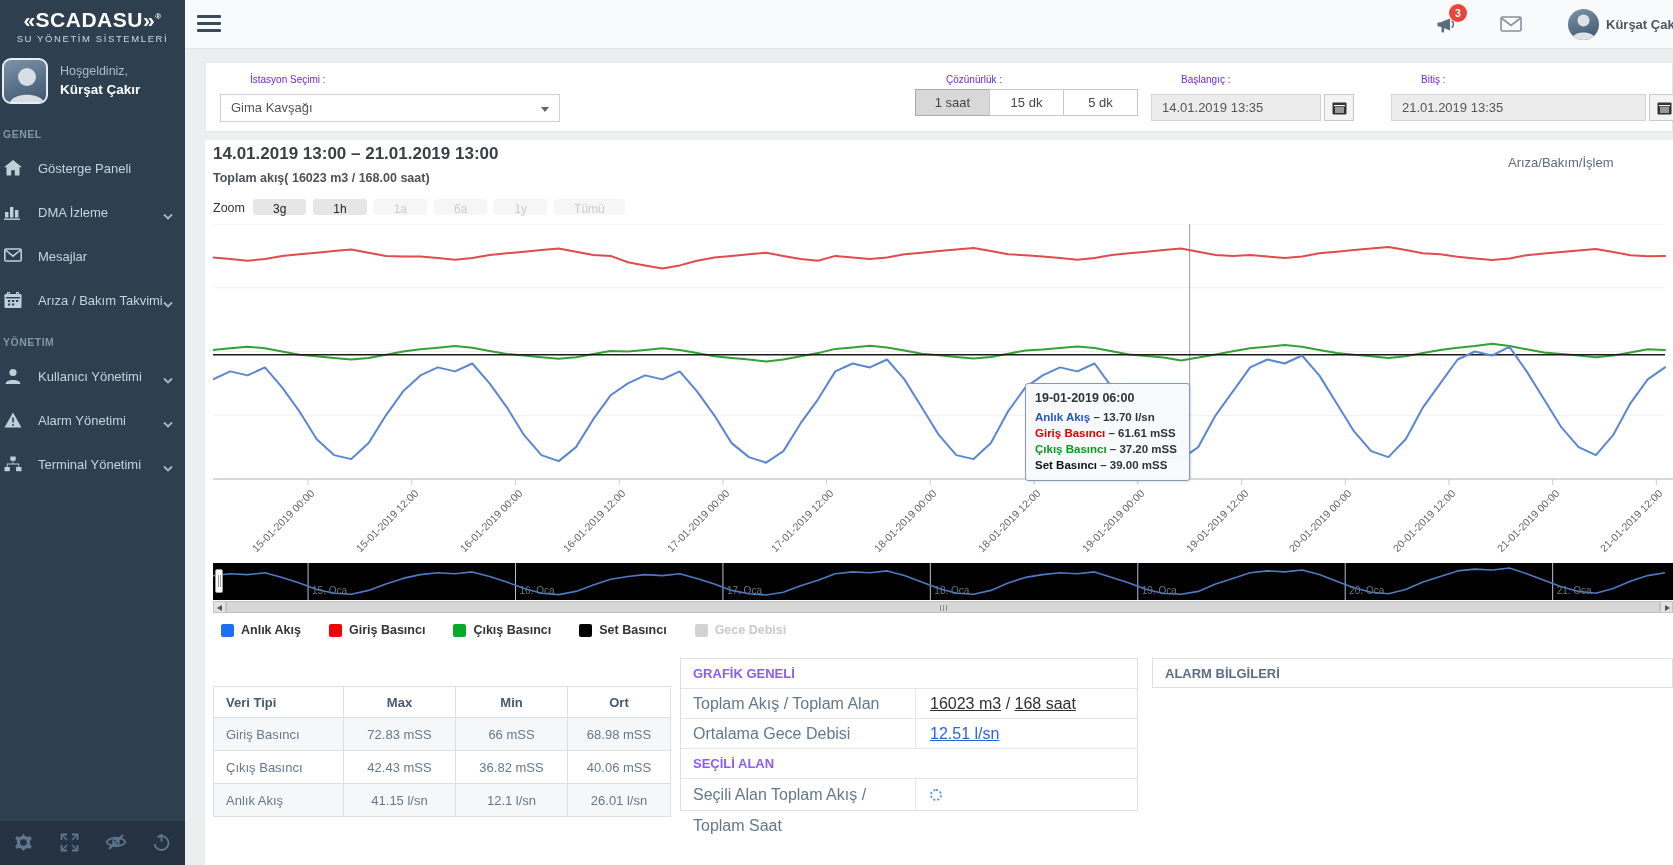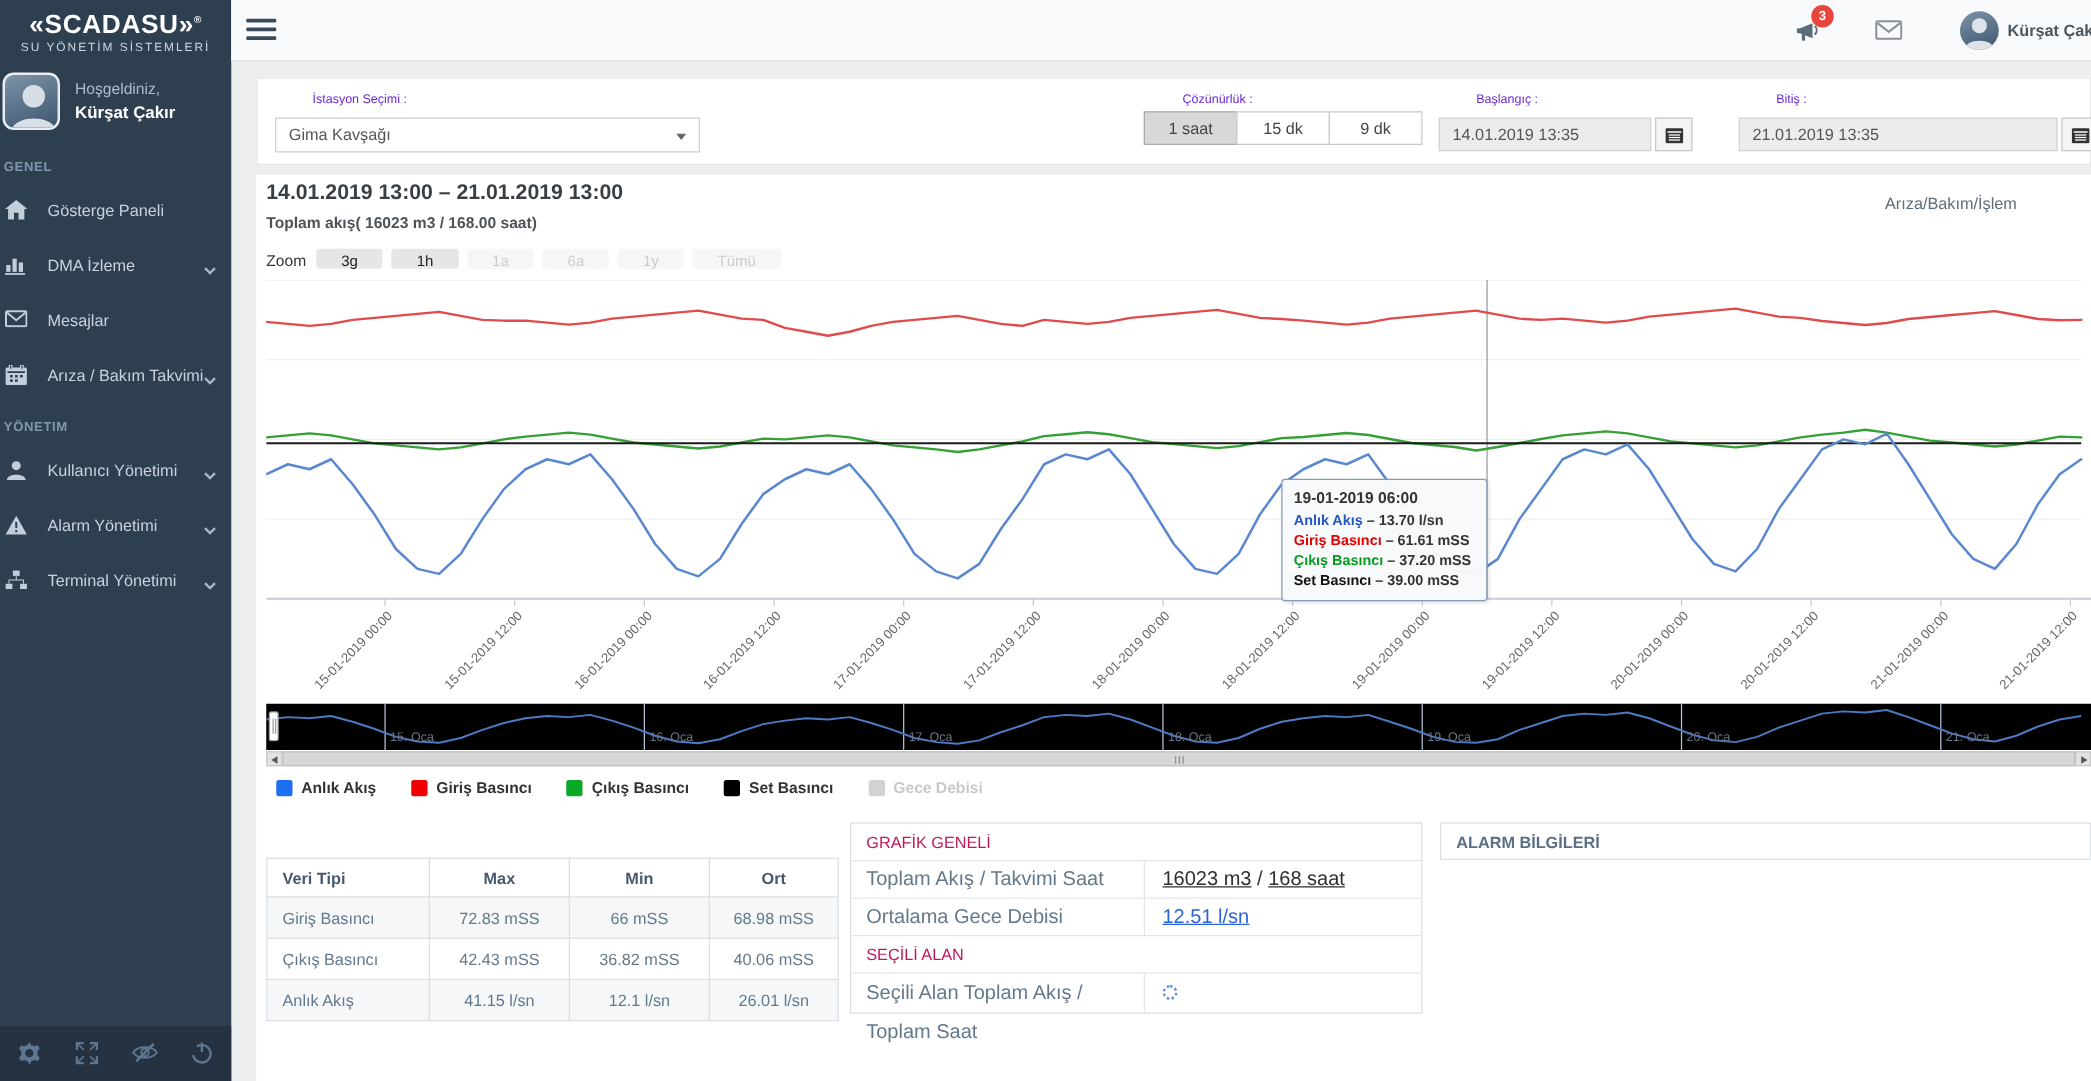--- a/index.html
+++ b/index.html
@@ -98,21 +98,21 @@
   #stats-table { position:absolute; left:8px; top:546px; width:458px; }
   #stats-table th, #stats-table td { border:1px solid #dcdfe3; height:33px; padding:0 12px; }
   #stats-table th { color:#46596e; font-weight:bold; text-align:left; height:31px; background:#fff; }
   #stats-table th.num, #stats-table td.num { text-align:center; }
   #stats-table td { color:#64788c; }
   #stats-table tr.alt td { background:#f6f7f8; }
 
   #grafik-table { position:absolute; left:475px; top:518px; width:458px; border:1px solid #dcdfe3; background:#fff; }
   .g-row { display:flex; border-bottom:1px solid #e4e7ea; height:30px; align-items:center; }
   .g-row:last-child { border-bottom:none; }
-  .g-head { font-weight:normal; color:#be185d; padding-left:12px; font-size:13px; }
+  .g-head { font-weight:bold; color:#8b5cf6; padding-left:12px; font-size:13px; }
   .g-label { width:235px; padding-left:12px; color:#64788c; border-right:1px solid #e4e7ea; height:30px; line-height:30px; }
   .g-value { padding-left:14px; color:#333; }
   .lnk-dark { color:#2f2f2f; text-decoration:underline; cursor:pointer; }
   .lnk-blue { color:#2b63d9; text-decoration:underline; cursor:pointer; }
   .spinner { display:inline-block; width:12px; height:12px; border:2px dotted #5b8ede; border-radius:50%; vertical-align:middle; }
 
   #alarm-card { position:absolute; left:947px; top:518px; width:521px; }
   #alarm-head { border:1px solid #dcdfe3; background:#fff; height:30px; line-height:30px; padding-left:12px;
      font-weight:bold; color:#5a6f87; font-size:13px; }
 </style>
@@ -272,21 +272,21 @@
   <span class="fld-label" style="left:14px;">İstasyon Seçimi :</span>
   <div class="sel-box">
     <span>Gima Kavşağı</span>
     <span class="sel-caret"></span>
   </div>
 
   <span class="fld-label" style="left:710px;">Çözünürlük :</span>
   <div class="seg-group">
     <div class="seg-btn active">1 saat</div>
     <div class="seg-btn">15 dk</div>
-    <div class="seg-btn">9 dk</div>
+    <div class="seg-btn">5 dk</div>
   </div>
 
   <span class="fld-label" style="left:945px;">Başlangıç :</span>
   <div class="date-input" style="left:945px; width:170px;">14.01.2019 13:35</div>
   <div class="cal-btn" style="left:1118px;">
     <svg width="15" height="14" viewBox="0 0 15 14" fill="#333">
         <rect x="0.5" y="1.5" width="14" height="12" rx="1"></rect>
         <rect x="2" y="4" width="11" height="1.2" fill="#fff"></rect>
         <rect x="3" y="6.5" width="9" height="1" fill="#fff"></rect>
         <rect x="3" y="8.5" width="9" height="1" fill="#fff"></rect>
@@ -456,21 +456,21 @@
       <td class="num">26.01 l/sn</td>
     </tr>
   </tbody>
     </table>
 
   <div id="grafik-table">
     <div class="g-row">
         <span class="g-head">GRAFİK GENELİ</span>
       </div>
     <div class="g-row">
-      <span class="g-label">Toplam Akış / Takvimi Saat</span>
+      <span class="g-label">Toplam Akış / Toplam Alan</span>
       <span class="g-value">
         <span class="lnk-dark">16023 m3</span>
         <span> / </span>
         <span class="lnk-dark">168 saat</span>
       </span>
     </div>
     <div class="g-row">
       <span class="g-label">Ortalama Gece Debisi</span>
       <span class="g-value"><span class="lnk-blue">12.51 l/sn</span></span>
     </div>

